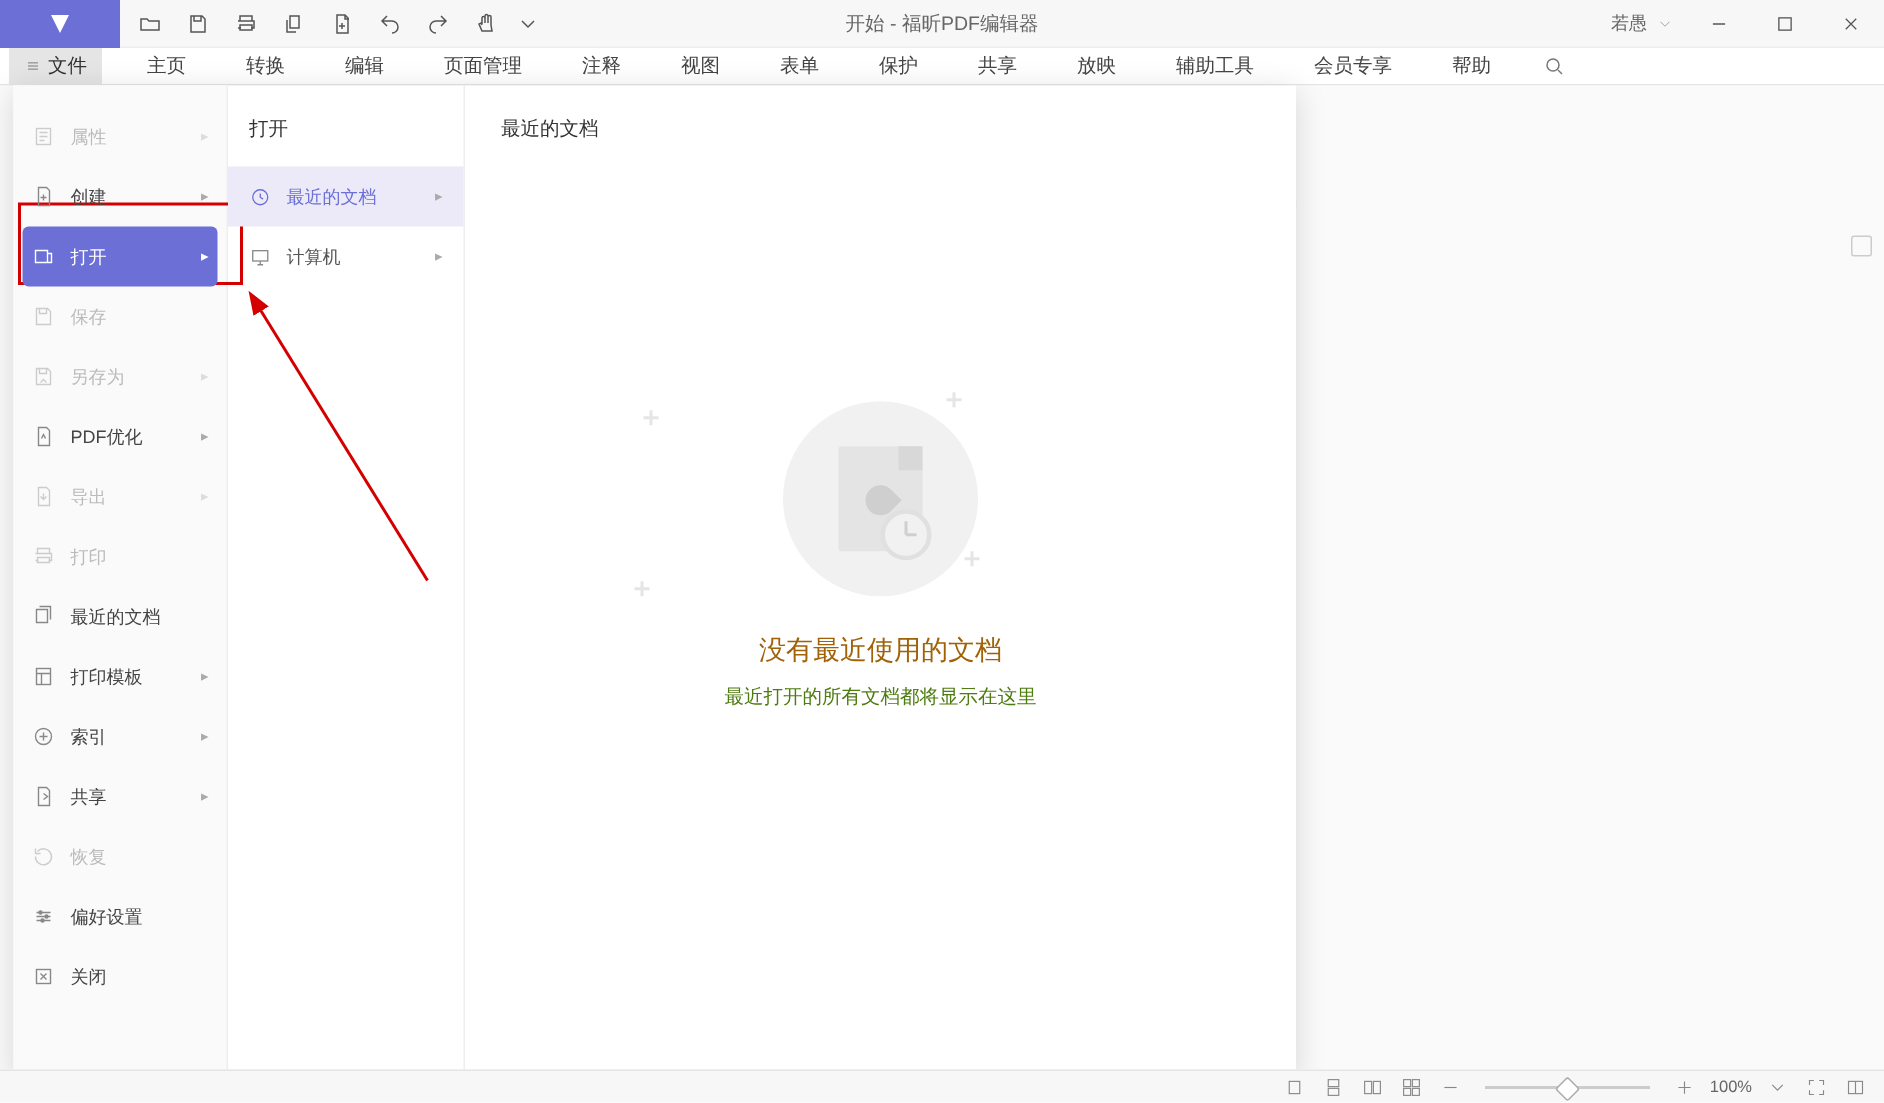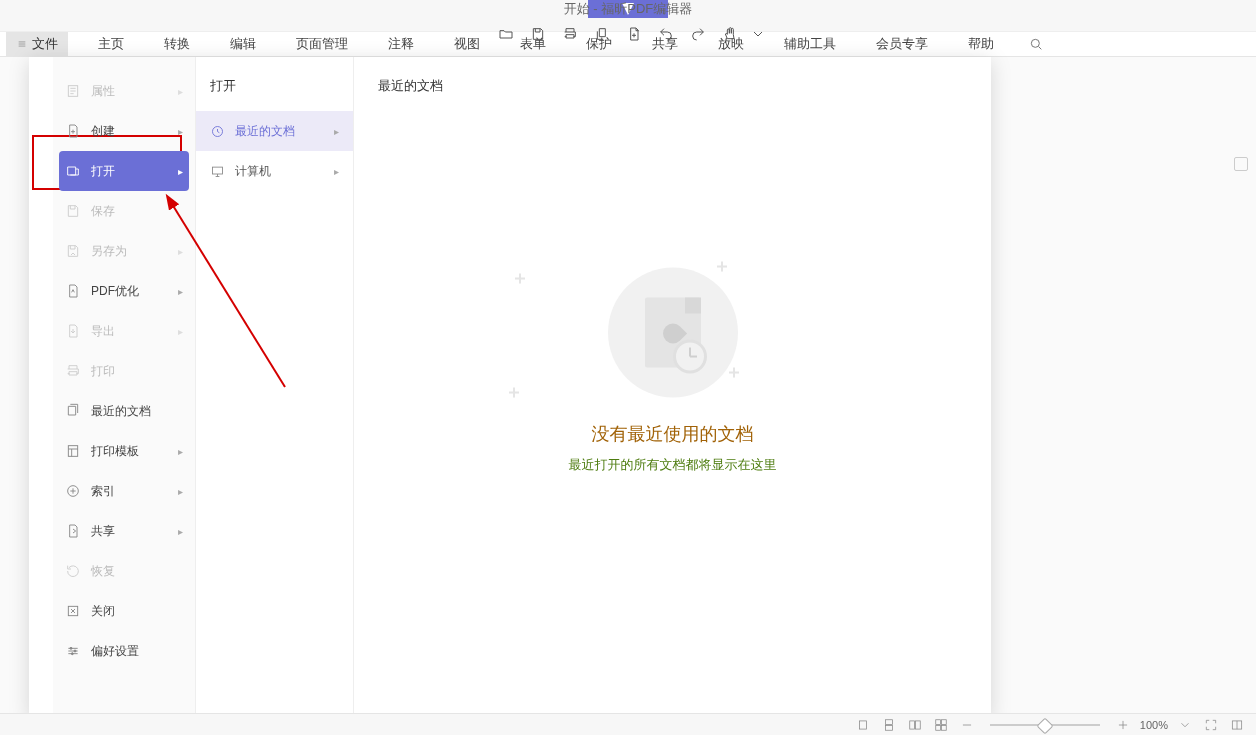--- a/index.html
+++ b/index.html
@@ -1,38 +1,38 @@
 <!DOCTYPE html>
 <html><head>
 <meta charset="utf-8">
 <style>
   * { box-sizing: border-box; margin: 0; padding: 0; font-family: "Microsoft YaHei", sans-serif; }
   html,body { width:1256px; height:735px; overflow:hidden; background:#fff; }
-  .titlebar { height:32px; background:#f7f7f7; display:flex; align-items:center; border-bottom:1px solid #eee; position:relative;flex-direction:column; }
+  .titlebar { height:32px; background:#f7f7f7; display:flex; align-items:center; border-bottom:1px solid #eee; position:relative; }
   .logo { width:80px; height:32px; background:#6b6fd6; display:flex; align-items:center; justify-content:center; }
   .logo svg { width:18px; height:18px; }
   .qat { display:flex; align-items:center; gap:0; padding-left:4px; }
   .qat .qbtn { width:32px; height:32px; display:flex; align-items:center; justify-content:center; color:#555; }
   .qat .qbtn svg { width:16px; height:16px; stroke:#555; fill:none; stroke-width:1.5; }
   .title-center { position:absolute; left:50%; transform:translateX(-50%); font-size:13px; color:#666; }
   .winbtns { margin-left:auto; display:flex; align-items:center; }
   .userbox { font-size:12px; color:#666; padding:0 8px; display:flex; align-items:center; gap:6px; height:16px;}
   .wbtn { width:44px; height:32px; display:flex; align-items:center; justify-content:center; color:#555; }
   .wbtn svg { width:14px; height:14px; stroke:#555; fill:none; stroke-width:1.5; }
 
   .ribbon { height:25px; background:#fff; display:flex; align-items:center; border-bottom:1px solid #e5e5e5; font-size:13px; }
   .file-tab { height:25px; background:#e5e5e5; color:#333; display:flex; align-items:center; padding:0 10px; margin-left:6px; margin-right:10px; gap:4px; }
   .file-tab svg{width:12px;height:10px; stroke:#666; stroke-width:1.3; fill:none;}
   .rtab { padding:0 20px; height:25px; display:flex; align-items:center; color:#444; }
   .ribbon .search { width:24px;height:24px;display:flex;align-items:center;justify-content:center;margin-left:10px;}
   .ribbon .search svg{width:16px;height:16px;stroke:#777;fill:none;stroke-width:1.5;}
 
   .stage { position:relative; height:calc(735px - 32px - 25px - 22px); background:#fafafa; }
 
-  .file-panel { position:absolute; left:29px; top:0; width:962px; height:660px; background:#fff; box-shadow:0 4px 20px rgba(0,0,0,.15); display:flex;padding-left:24px; }
+  .file-panel { position:absolute; left:9px; top:0; width:855px; height:660px; background:#fff; box-shadow:0 4px 20px rgba(0,0,0,.15); display:flex; }
   .fp-left { width:143px; background:#fafafa; border-right:1px solid #eee; padding:14px 0; }
   .fp-item { height:40px; display:flex; align-items:center; padding:0 12px; font-size:12px; color:#444; gap:10px; position:relative;}
   .fp-item svg { width:16px; height:16px; stroke:#888; fill:none; stroke-width:1.4; }
   .fp-item.disabled { color:#bbb; }
   .fp-item.disabled svg { stroke:#ccc; }
   .fp-item .chev { margin-left:auto; font-size:10px; color:#aaa;}
   .fp-item.disabled .chev{color:#ddd;}
   .fp-item.active { background:#6b6fd6; color:#fff; border-radius:4px; margin:0 6px; padding:0 6px;}
   .fp-item.active svg { stroke:#fff; }
   .fp-item.active .chev{color:#fff;}
@@ -283,33 +283,33 @@
         <span class="chev">▸</span>
       </div>
       <div class="fp-item disabled">
         <svg viewBox="0 0 24 24">
             <path d="M4 12a8 8 0 1 0 2-5M4 4v5h5"></path>
           </svg>
         <span>恢复</span>
       </div>
       <div class="fp-item">
         <svg viewBox="0 0 24 24">
-            <rect x="5" y="5" width="14" height="14"></rect>
-            <path d="M9 9l6 6M15 9l-6 6"></path>
-          </svg>
-        <span>关闭</span>
-      </div>
-      <div class="fp-item">
-        <svg viewBox="0 0 24 24">
             <path d="M5 8h14M5 12h14M5 16h14"></path>
             <circle cx="9" cy="8" r="1.5" fill="#888"></circle>
             <circle cx="15" cy="12" r="1.5" fill="#888"></circle>
             <circle cx="11" cy="16" r="1.5" fill="#888"></circle>
           </svg>
         <span>偏好设置</span>
+      </div>
+      <div class="fp-item">
+        <svg viewBox="0 0 24 24">
+            <rect x="5" y="5" width="14" height="14"></rect>
+            <path d="M9 9l6 6M15 9l-6 6"></path>
+          </svg>
+        <span>关闭</span>
       </div>
     </div>
 
     <div class="fp-mid">
       <div class="fp-mid-title">打开</div>
       <div class="sub-item active">
         <svg viewBox="0 0 24 24">
             <circle cx="12" cy="12" r="8"></circle>
             <path d="M12 8v4l3 2"></path>
           </svg>

